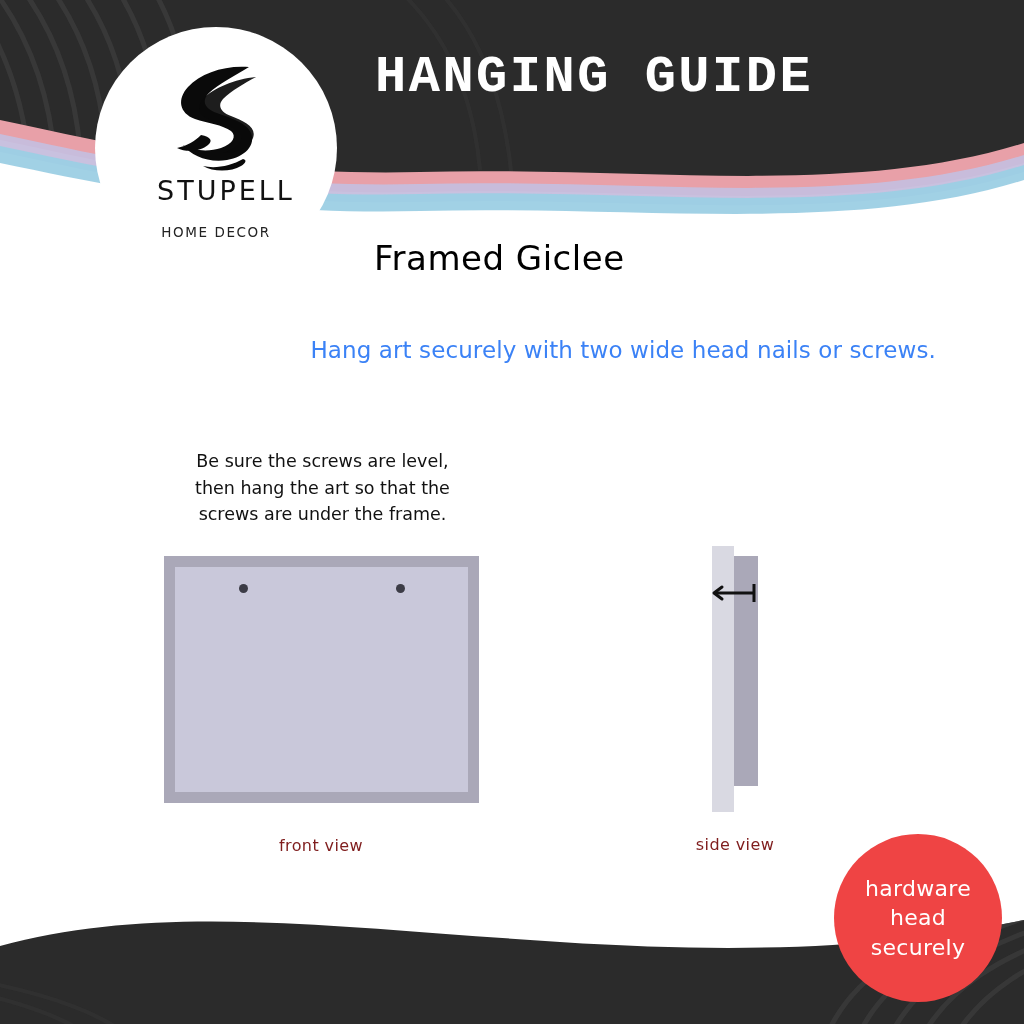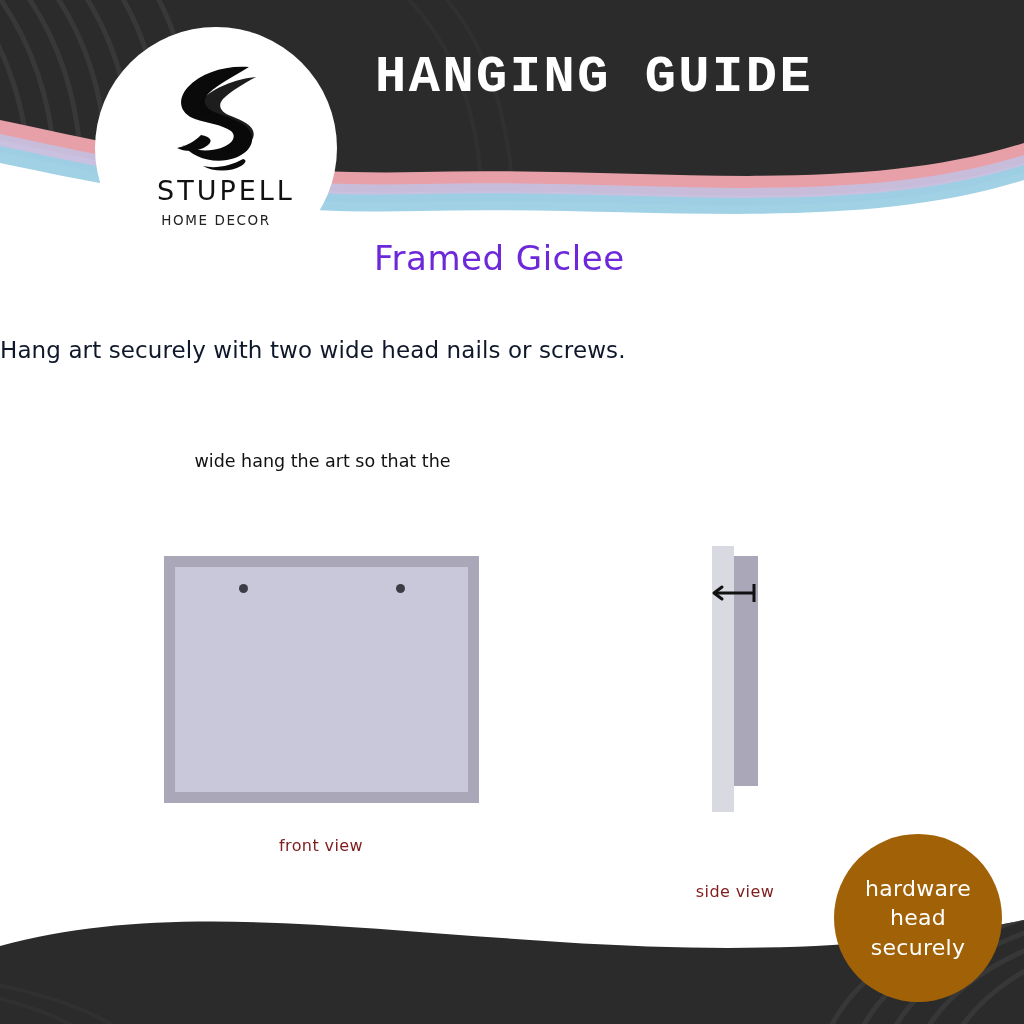--- a/index.html
+++ b/index.html
@@ -24,51 +24,51 @@
     box-shadow:0 0 0 0 rgba(0,0,0,0);
     z-index:6;
   }
   .logo-mark{margin-top:34px;width:110px;height:112px;}
   .logo-name{
     font-family:"DejaVu Sans", sans-serif;
     font-size:27px;letter-spacing:3px;color:#111;margin-top:2px;font-weight:400;margin-left:20px;
   }
   .logo-sub{
     font-family:"DejaVu Sans", sans-serif;
-    font-size:13.5px;letter-spacing:1.6px;color:#222;margin-top:6px;
+    font-size:13.5px;letter-spacing:1.6px;color:#222;margin-top:18px;
   }
 
   
   .hanging-guide{
     position:absolute;left:375px;top:48px;
     font-family:Liberation Mono, monospace;
     font-size:52px;font-weight:bold;letter-spacing:2.5px;color:#ffffff;
     z-index:7;
   }
   .product-title{
     position:absolute;left:374px;top:238px;
-    font-size:34px;color:#6d28d9;letter-spacing:0.5px;
+    font-size:34px;color:#000000;letter-spacing:0.5px;
   }
   .lead-text{
-    position:absolute;left:0;top:337px;width:936px;text-align:left;
-    font-size:23px;color:#0f172a;letter-spacing:0.1px;
+    position:absolute;left:0;top:337px;width:936px;text-align:right;
+    font-size:23px;color:#3b82f6;letter-spacing:0.1px;
   }
 
   
   .cap{
     position:absolute;text-align:center;font-size:17.5px;color:#111;line-height:1.52;
   }
   .cap-left{left:145px;top:448px;width:355px;}
   .cap-right{left:575px;top:448px;width:320px;}
 
   .view-label{
     position:absolute;text-align:center;font-size:16px;color:#7f1d1d;letter-spacing:.4px;
   }
   .vl-front{left:185px;top:836px;width:272px;}
-  .vl-side{left:610px;top:882px;width:250px;}
+  .vl-side{left:610px;top:835px;width:250px;}
 
   
   .front-frame{
     position:absolute;left:164px;top:556px;width:315px;height:247px;
     background:#aaa8b8;
   }
   .front-inner{
     position:absolute;left:11px;top:11px;width:293px;height:225px;
     background:#c9c8da;
   }
@@ -83,21 +83,21 @@
     position:absolute;left:712px;top:546px;width:22px;height:266px;background:#d9d9e2;
   }
   .side-frame{
     position:absolute;left:734px;top:556px;width:24px;height:230px;background:#aaa8b8;
   }
   .side-arrow{position:absolute;left:710px;top:578px;}
 
   
   .bubble{
     position:absolute;right:22px;bottom:22px;width:168px;height:168px;border-radius:50%;
-    background:#a16207;
+    background:#ef4444;
     display:flex;align-items:center;justify-content:center;
     z-index:9;
   }
   .bubble-text{
     text-align:center;color:#ffffff;font-size:22px;line-height:1.33;letter-spacing:.3px;
   }
 </style>
 </head>
 <body>
 
@@ -152,21 +152,23 @@
     </svg>
     <div class="logo-name">STUPELL</div>
     <div class="logo-sub">HOME DECOR</div>
   </div>
 
   <div class="hanging-guide">HANGING GUIDE</div>
   <div class="product-title">Framed Giclee</div>
   <div class="lead-text">Hang art securely with two wide head nails or screws.</div>
 
   <div class="cap cap-left">
-    <div>wide hang the art so that the</div>
+    <div>Be sure the screws are level,</div>
+    <div>then hang the art so that the</div>
+    <div>screws are under the frame.</div>
   </div>
 
   <div class="front-frame">
     <div class="front-inner"></div>
   </div>
   <div class="screw screw-a"></div>
   <div class="screw screw-b"></div>
   <div class="view-label vl-front">front view</div>
 
   <div class="side-wall"></div>

